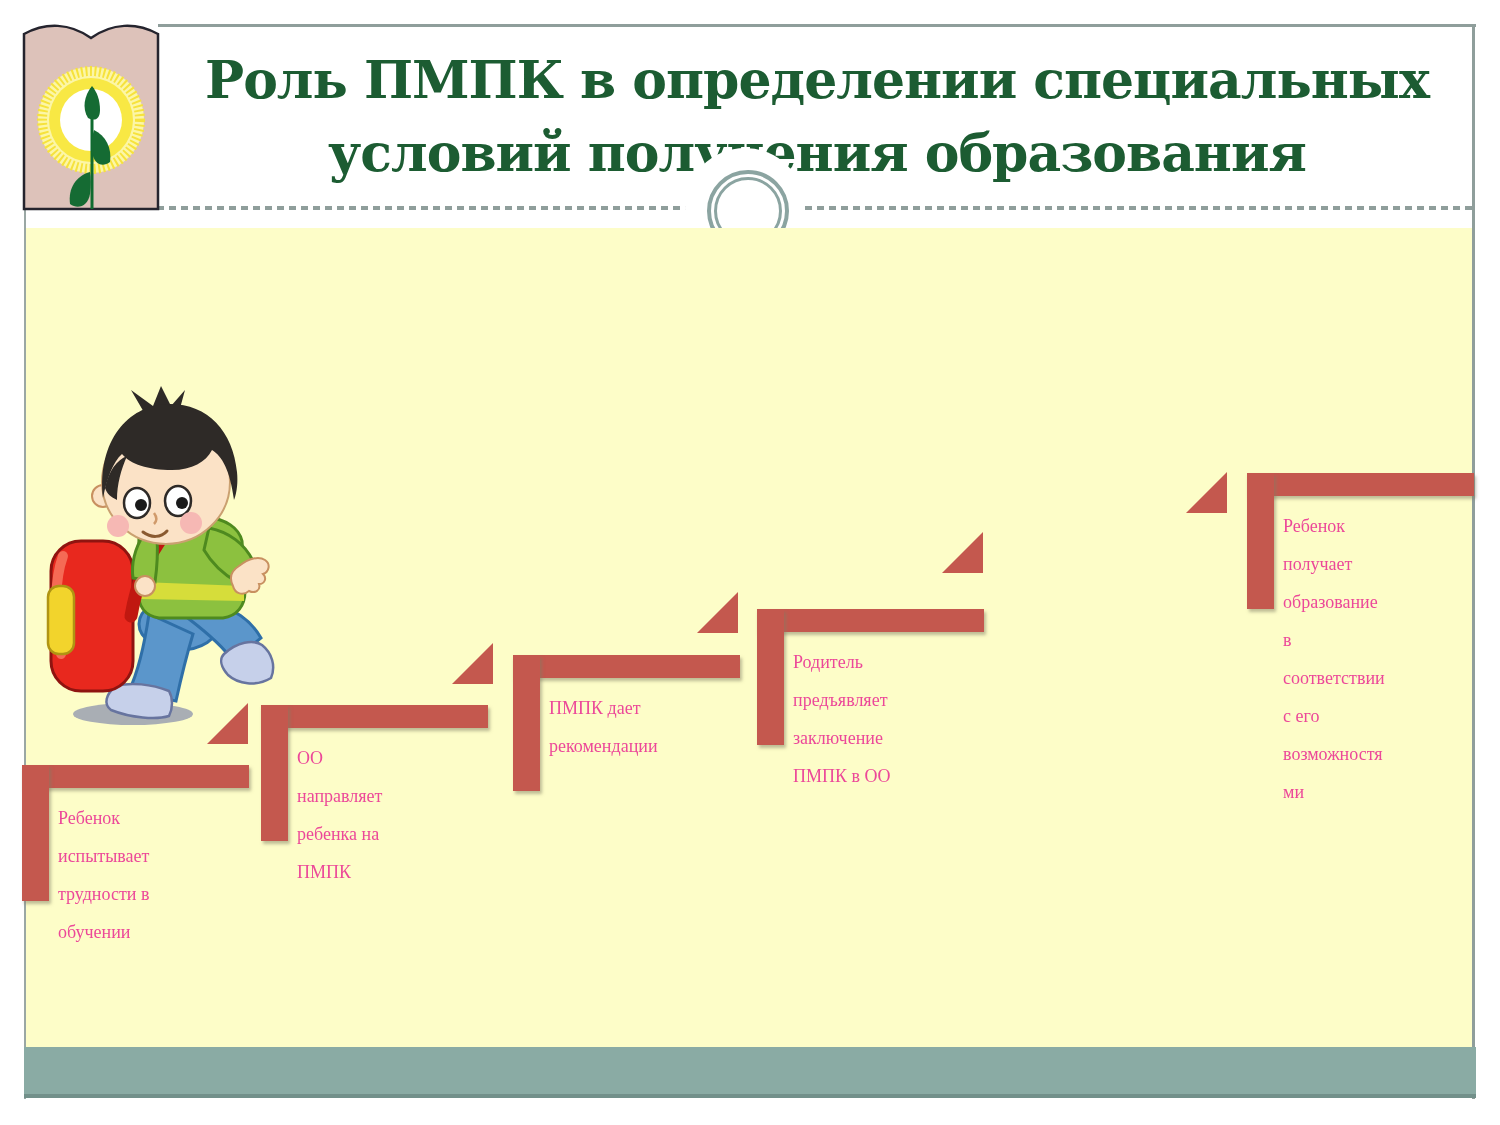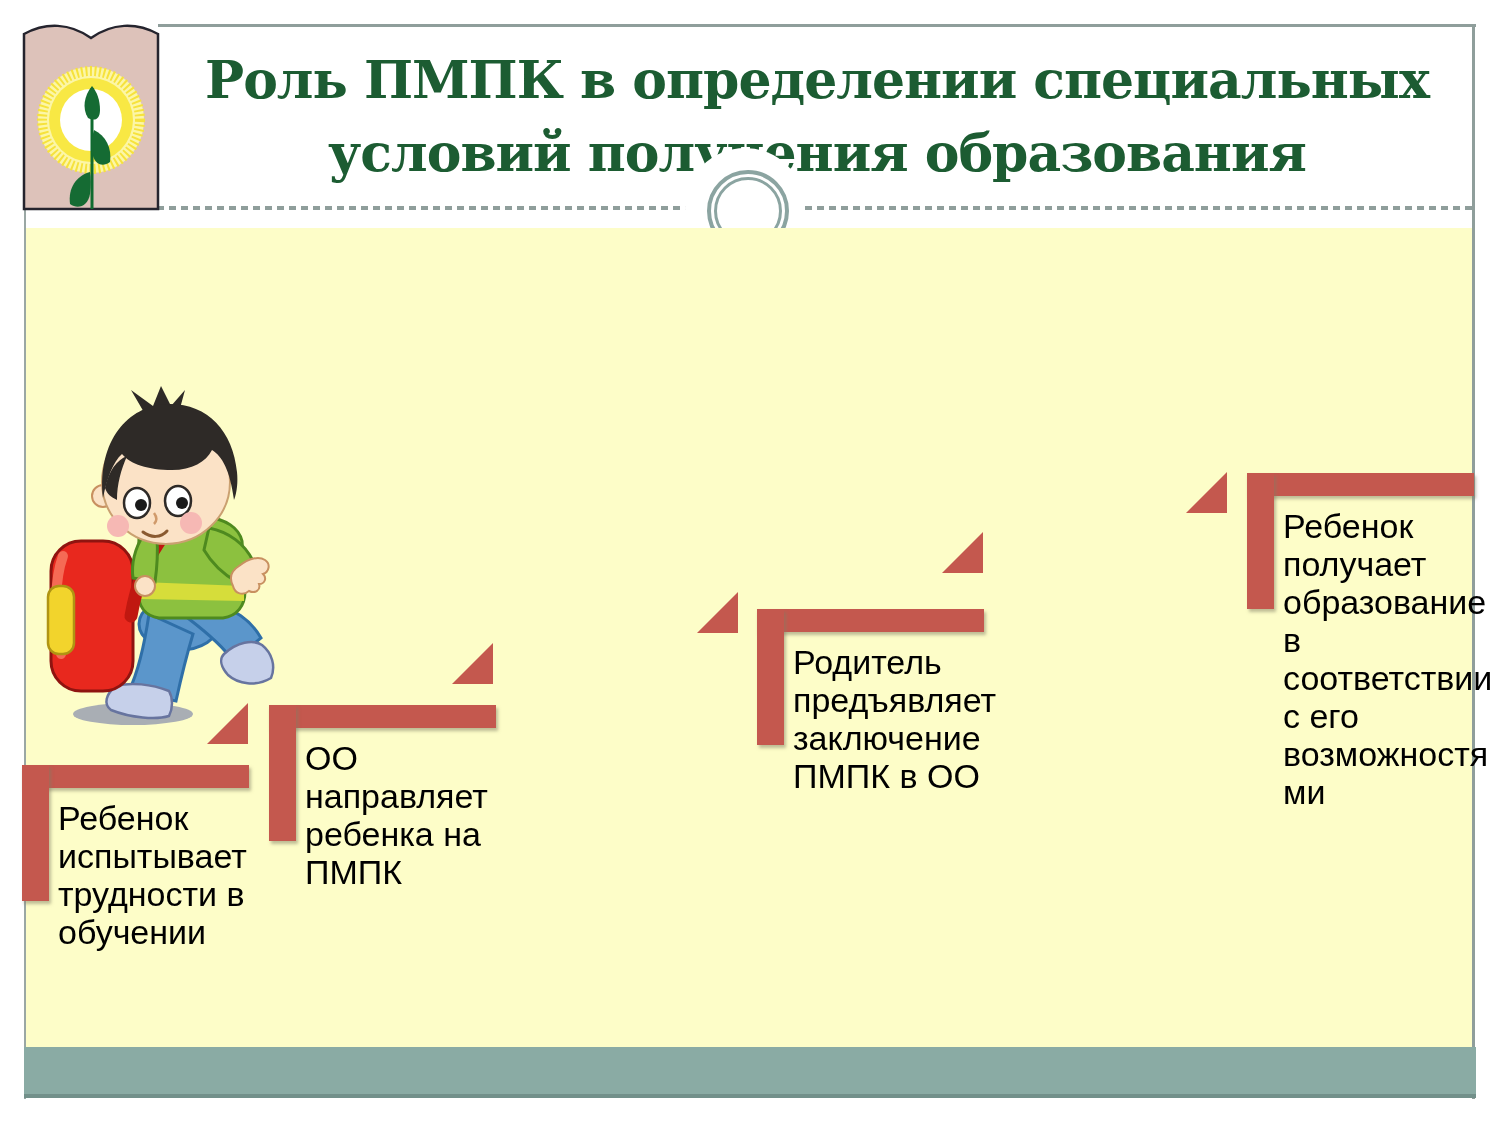--- a/index.html
+++ b/index.html
@@ -35,21 +35,21 @@
   
   .mascot{position:absolute;left:46px;top:386px;}
 
   
   .step{position:absolute;width:260px;height:330px;}
   .bar-h{position:absolute;left:0;top:0;width:227px;height:23px;background:#c4584e;
       box-shadow:2px 3px 3px rgba(130,125,100,.5);}
   .bar-v{position:absolute;left:0;top:0;width:27px;height:136px;background:#c4584e;
       box-shadow:2px 3px 3px rgba(130,125,100,.5);}
   .step-text{position:absolute;left:36px;top:34px;width:215px;
-      font-family:Liberation Sans, sans-serif;font-size:34px;line-height:38px;color:#000000;
+      font-family:Liberation Serif, serif;font-size:18px;line-height:38px;color:#ec4899;
       white-space:pre-line;}
   .tri{position:absolute;width:41px;height:41px;background:#c4584e;
       clip-path:polygon(100% 0,100% 100%,0 100%);
       filter:drop-shadow(2px 2px 2px rgba(130,125,100,.5));}
 </style>
 </head>
 <body>
 
 <div class="slide">
 
@@ -128,27 +128,33 @@
   <div class="tri" style="left:1186px;top:472px;"></div>
 
   <div class="step" style="left:22px;top:765px;">
     <div class="bar-h"></div>
     <div class="bar-v"></div>
     <div class="step-text">Ребенок
 испытывает
 трудности в
 обучении</div>
   </div>
-  <div class="step" style="left:269px;top:705px;">
+  <div class="step" style="left:261px;top:705px;">
     <div class="bar-h"></div>
     <div class="bar-v"></div>
     <div class="step-text">ОО
 направляет
 ребенка на
 ПМПК</div>
+  </div>
+  <div class="step" style="left:513px;top:655px;">
+    <div class="bar-h"></div>
+    <div class="bar-v"></div>
+    <div class="step-text">ПМПК дает
+рекомендации</div>
   </div>
   <div class="step" style="left:757px;top:593px;margin-top:16px;">
     <div class="bar-h"></div>
     <div class="bar-v"></div>
     <div class="step-text">Родитель
 предъявляет
 заключение
 ПМПК в ОО</div>
   </div>
   <div class="step" style="left:1247px;top:473px;">

